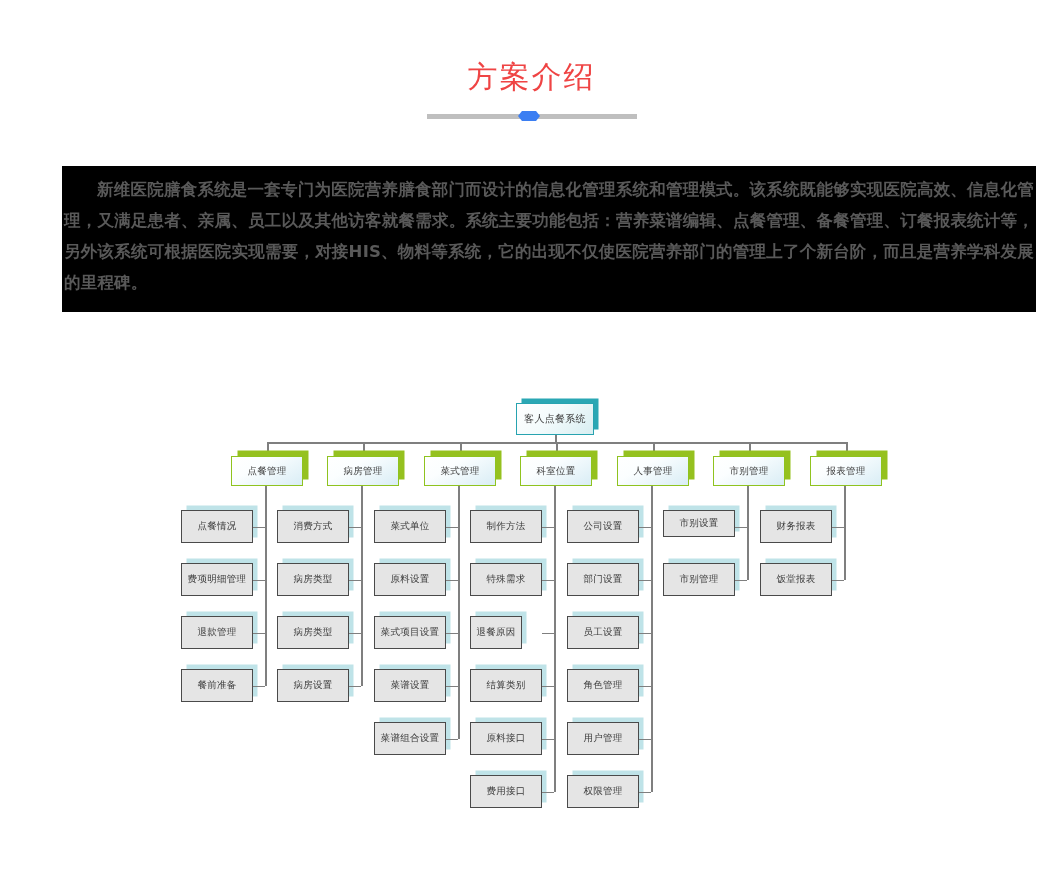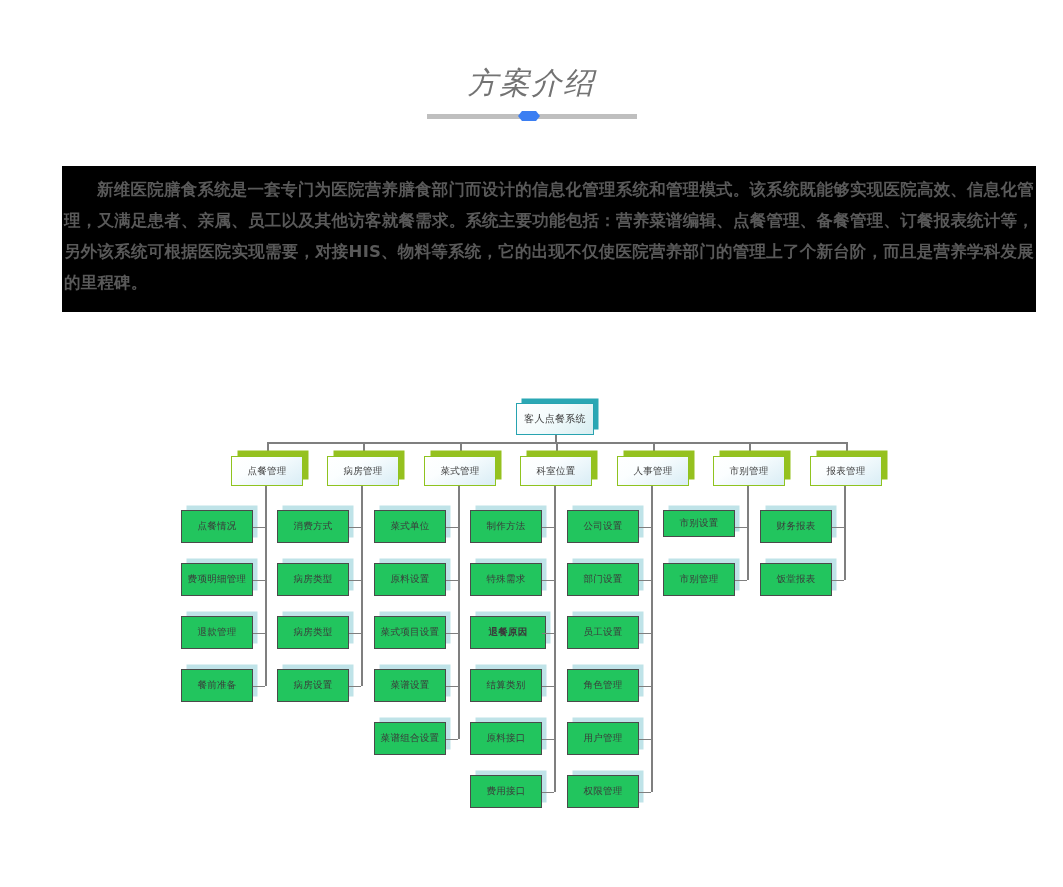--- a/index.html
+++ b/index.html
@@ -18,26 +18,25 @@
   
   #title-block {
     position: absolute;
     top: 56px;
     left: 0;
     width: 1063px;
     text-align: center;
   }
   #page-title {
     font-size: 30px;
-    color: #737373;
+    color: #ef4444;
     letter-spacing: 2px;
     line-height: 38px;
     font-weight: normal;
-    margin: 8px;
-    font-style: italic;
+    margin: 2px;
   }
   #title-rule {
     position: absolute;
     top: 114px;
     left: 427px;
     width: 210px;
     height: 5px;
     background: #bfbfbf;
   }
   #title-marker {
@@ -109,21 +108,21 @@
   
   .node-l2 {
     border: 1.6px solid #8fc31f;
     background: linear-gradient(150deg, #ffffff 0%, #fbfeff 35%, #d9edf5 100%);
     box-shadow: 6px -6px 0 -0.5px #95c11f;
     font-size: 9.5px;
   }
   
   .node-l3 {
     border: 1.3px solid #4a4a4a;
-    background: #22c55e;
+    background: #e5e5e5;
     box-shadow: 5px -5px 0 -0.5px #bfe3e8;
     font-size: 9.5px;
   }
 </style>
 </head>
 <body>
 
 <div id="title-block">
   <h1 id="page-title">方案介绍</h1>
 </div>
@@ -213,21 +212,21 @@
     </div>
     <div class="conn conn-v" style="left: 554px; top: 486px; height: 305.5px;"></div>
     <div class="node node-l3" style="left: 470px; top: 510px; width: 72px; height: 33px;">
       <span>制作方法</span>
     </div>
     <div class="conn conn-h" style="left: 542px; top: 526.5px; width: 12px;"></div>
     <div class="node node-l3" style="left: 470px; top: 563px; width: 72px; height: 33px;">
       <span>特殊需求</span>
     </div>
     <div class="conn conn-h" style="left: 542px; top: 579.5px; width: 12px;"></div>
-    <div class="node node-l3" style="left: 470px; top: 616px; width: 76px; height: 33px; font-weight: bold;">
+    <div class="node node-l3" style="left: 470px; top: 616px; width: 52px; height: 33px;">
       <span>退餐原因</span>
     </div>
     <div class="conn conn-h" style="left: 542px; top: 632.5px; width: 12px;"></div>
     <div class="node node-l3" style="left: 470px; top: 669px; width: 72px; height: 33px;">
       <span>结算类别</span>
     </div>
     <div class="conn conn-h" style="left: 542px; top: 685.5px; width: 12px;"></div>
     <div class="node node-l3" style="left: 470px; top: 722px; width: 72px; height: 33px;">
       <span>原料接口</span>
     </div>

